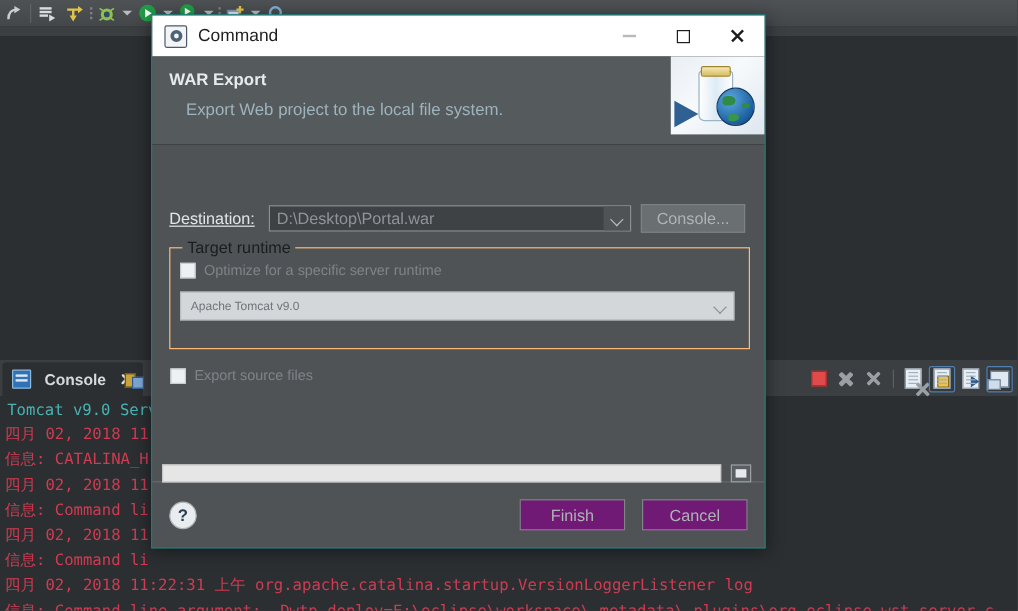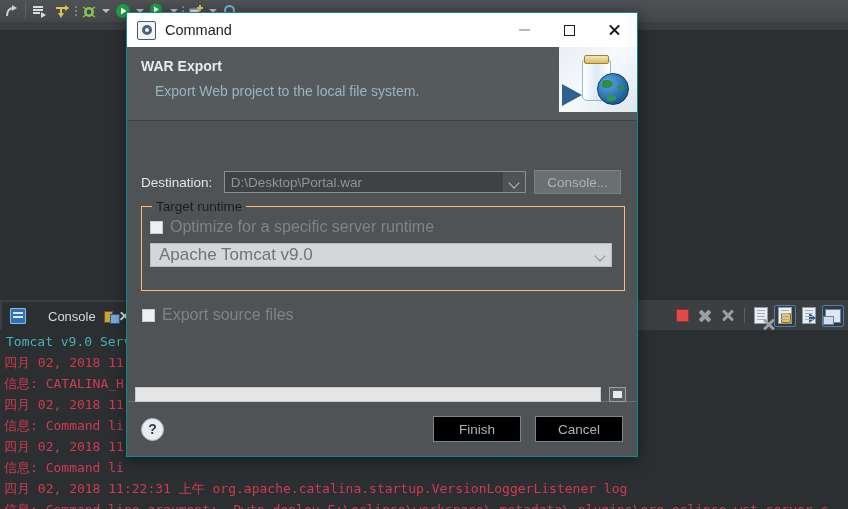--- a/index.html
+++ b/index.html
@@ -33,22 +33,22 @@
   .console-view{
     position:absolute;left:0;top:300px;width:848px;height:209px;
     background:#2b2f31;
   }
   .console-tabs{
     position:absolute;left:0;top:0;width:848px;height:30px;
     background:#3b3f42;
   }
   .ctab{
     position:absolute;top:2px;height:28px;
-    display:flex;align-items:center;gap:22px;padding:0 8px;
-    font-size:13px;color:#d6dadd;
+    display:flex;align-items:center;gap:11px;padding:0 8px;
+    font-size:13px;color:#d6dadd;font-weight:bold;
   }
   .ctab.active{
     left:2px;background:#2b2f31;border-top-left-radius:3px;border-top-right-radius:3px;
     box-shadow:inset 0 2px 0 #2b2f31;
   }
   .ctab.inactive{left:96px;color:#b2b6b9;}
   .ctab-close{
     width:12px;height:12px;position:relative;opacity:.95;
   }
   .ctab-close::before,.ctab-close::after{
@@ -196,27 +196,27 @@
 
   .group{
     position:absolute;border:1px solid #fdba74;
   }
   .group-title{
     position:absolute;left:10px;top:-8px;background:#4f5356;padding:0 4px;
     font-size:13.5px;color:#1a1d1f;
   }
   .cbrow{display:flex;align-items:center;gap:7px;}
   .cbox{width:13px;height:13px;background:#eef1f3;border:1px solid #c9ced1;box-sizing:border-box;}
-  .cbl{font-size:16px;color:#7e8487;}
+  .cbl{font-size:12px;color:#7e8487;}
 
   .combo-dis{
     height:24px;background:#d3d7da;border:1px solid #b7bcbf;
     display:flex;align-items:center;box-sizing:border-box;
   }
-  .combo-dis .val{flex:1 1 auto;padding-left:8px;font-size:17px;color:#6f7478;}
+  .combo-dis .val{flex:1 1 auto;padding-left:8px;font-size:10px;color:#6f7478;}
   .combo-dis .arrow{width:22px;display:flex;align-items:center;justify-content:center;}
   .combo-dis .chev::after{border-right-color:#8c9194;border-bottom-color:#8c9194;}
 
   .progress-wrap{position:absolute;left:134px;top:375px;width:496px;height:18px;display:flex;align-items:center;gap:8px;}
   .pbar{
     width:466px;height:15px;background:#e6e6e6;border:1px solid #c9c9c9;box-sizing:border-box;position:relative;
   }
   .pfill{
     height:100%;background:linear-gradient(#7fe08a,#16bf2e 55%,#0ea526);
   }
@@ -229,21 +229,21 @@
     height:55px;flex:0 0 auto;background:#4f5356;border-top:1px solid #6a6f72;
     display:flex;align-items:center;padding:0 14px;box-sizing:border-box;
   }
   .help-btn{
     width:21px;height:21px;border-radius:50%;background:#e9edf0;border:1px solid #aeb5ba;
     display:flex;align-items:center;justify-content:center;
     font-size:14px;font-weight:bold;color:#2a3f52;
   }
   .fbtns{margin-left:auto;display:flex;gap:14px;}
   .fbtn{
-    width:88px;height:26px;background:#000000;border:1px solid #7f8487;
+    width:88px;height:26px;background:#701a75;border:1px solid #7f8487;
     color:#aeb3b6;font-size:13.5px;display:flex;align-items:center;justify-content:center;box-sizing:border-box;
   }
 </style>
 </head>
 <body>
 
 <div id="root">
 
   <div class="ide-toolbar">
     <div class="tb-ico">
@@ -406,21 +406,21 @@
           <i class="ban-jar"></i>
           <i class="ban-lid"></i>
           <i class="ban-globe"></i>
       </div>
     </div>
 
     <div class="dlg-body">
 
 
       <div class="row" style="left:14px;top:49px;width:480px;">
-        <span class="lbl" style="width:88px;">Destination:</span>
+        <span class="lbl" style="width:88px;text-decoration:underline;">Destination:</span>
         <span class="combo" style="width:322px;">
           <span class="val">D:\Desktop\Portal.war</span>
           <span class="arrow">
               <i class="chev"></i>
             </span>
         </span>
         <span class="btn" style="margin-left:8px;">Console...</span>
       </div>
 
       <div class="group" style="left:14px;top:85px;width:482px;height:83px;">

